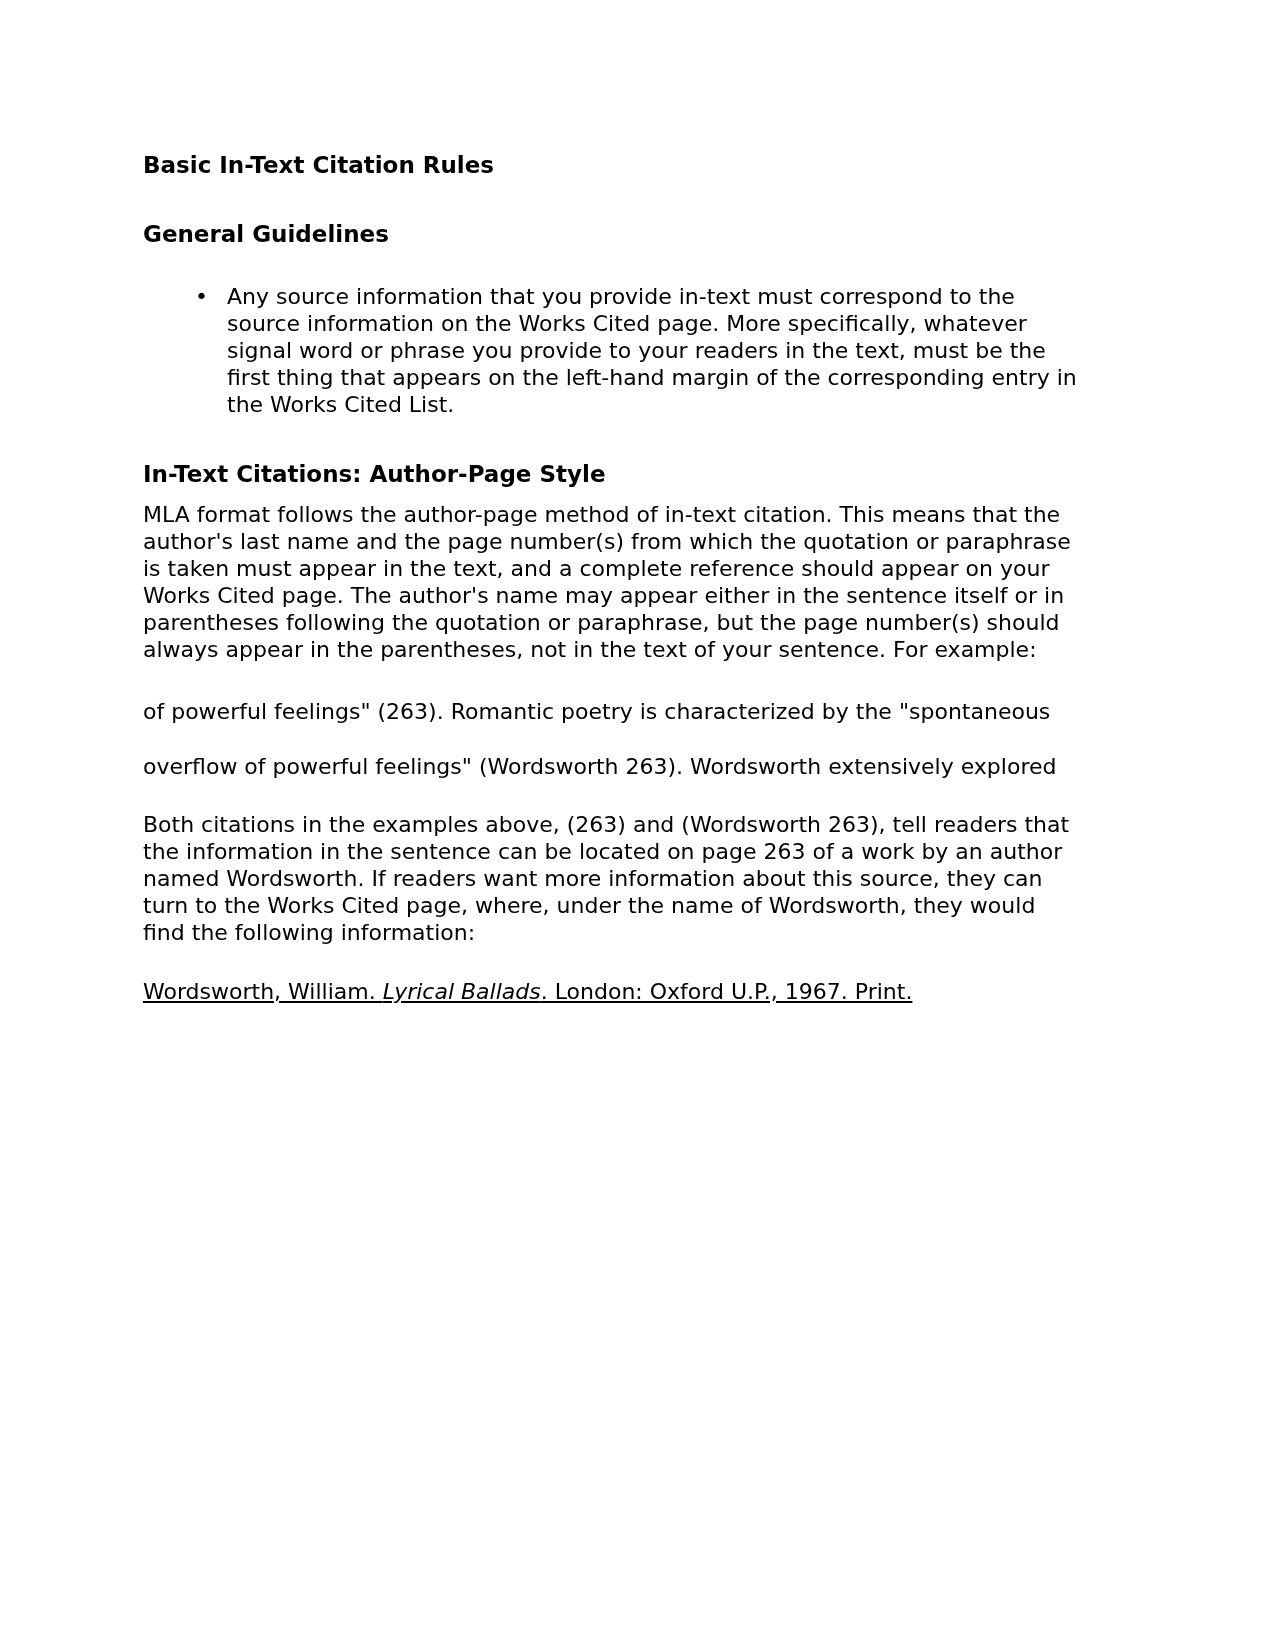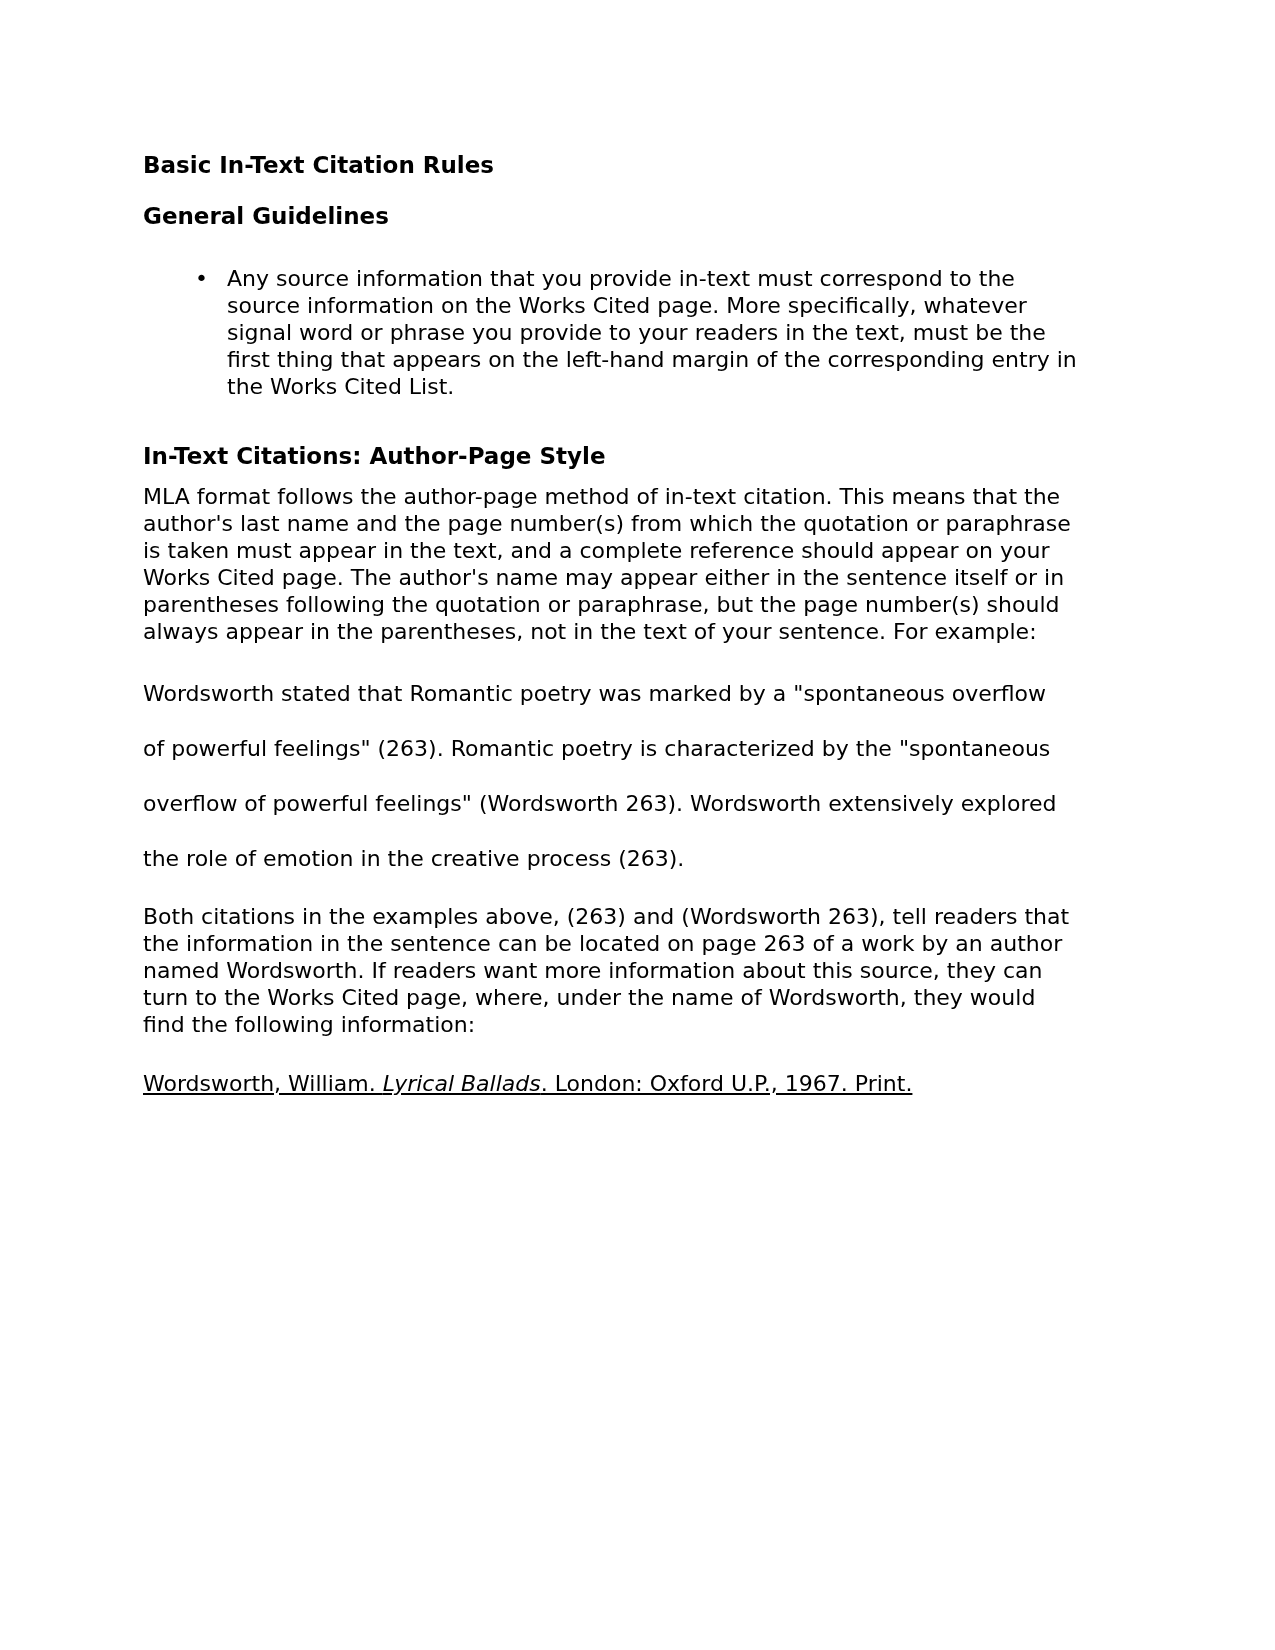--- a/index.html
+++ b/index.html
@@ -18,21 +18,21 @@
   .h {
     font-size: 23px;
     font-weight: bold;
     line-height: 27px;
   }
   p.body, li {
     font-size: 22px;
     line-height: 27px;
   }
   .para1 { margin-top: 30px; }
-  .h2 { margin-top: 24px; }
+  .h2 { margin-top: 42px; }
   ul.guidelines {
     list-style: none;
     margin-top: 35px;
     padding-left: 84px;
   }
   ul.guidelines li {
     position: relative;
     width: 860px;
   }
   ul.guidelines li .bullet-dot {
@@ -66,24 +66,22 @@
         <span class="bullet-dot">•</span>
         <span>Any source information that you provide in-text must correspond to the source information on the Works Cited page. More specifically, whatever signal word or phrase you provide to your readers in the text, must be the first thing that appears on the left-hand margin of the corresponding entry in the Works Cited List.</span>
       </li>
     </ul>
 
     <h2 class="h h3">In-Text Citations: Author-Page Style</h2>
 
     <p class="body para2">MLA format follows the author-page method of in-text citation. This means that the author's last name and the page number(s) from which the quotation or paraphrase is taken must appear in the text, and a complete reference should appear on your Works Cited page. The author's name may appear either in the sentence itself or in parentheses following the quotation or paraphrase, but the page number(s) should always appear in the parentheses, not in the text of your sentence. For example:</p>
 
     <div class="example">
-      <p class="body">Wordsworth stated that Romantic poetry was marked by a "spontaneous overflow</p>
       <p class="body">of powerful feelings" (263). Romantic poetry is characterized by the "spontaneous</p>
       <p class="body">overflow of powerful feelings" (Wordsworth 263). Wordsworth extensively explored</p>
-      <p class="body">the role of emotion in the creative process (263).</p>
     </div>
 
     <p class="body para3">Both citations in the examples above, (263) and (Wordsworth 263), tell readers that the information in the sentence can be located on page 263 of a work by an author named Wordsworth. If readers want more information about this source, they can turn to the Works Cited page, where, under the name of Wordsworth, they would find the following information:</p>
 
     <p class="body citation"><span>Wordsworth, William. </span><span class="italic">Lyrical Ballads</span><span>. London: Oxford U.P., 1967. Print.</span></p>
 
   </div>
 </div>
 
 </body></html>

